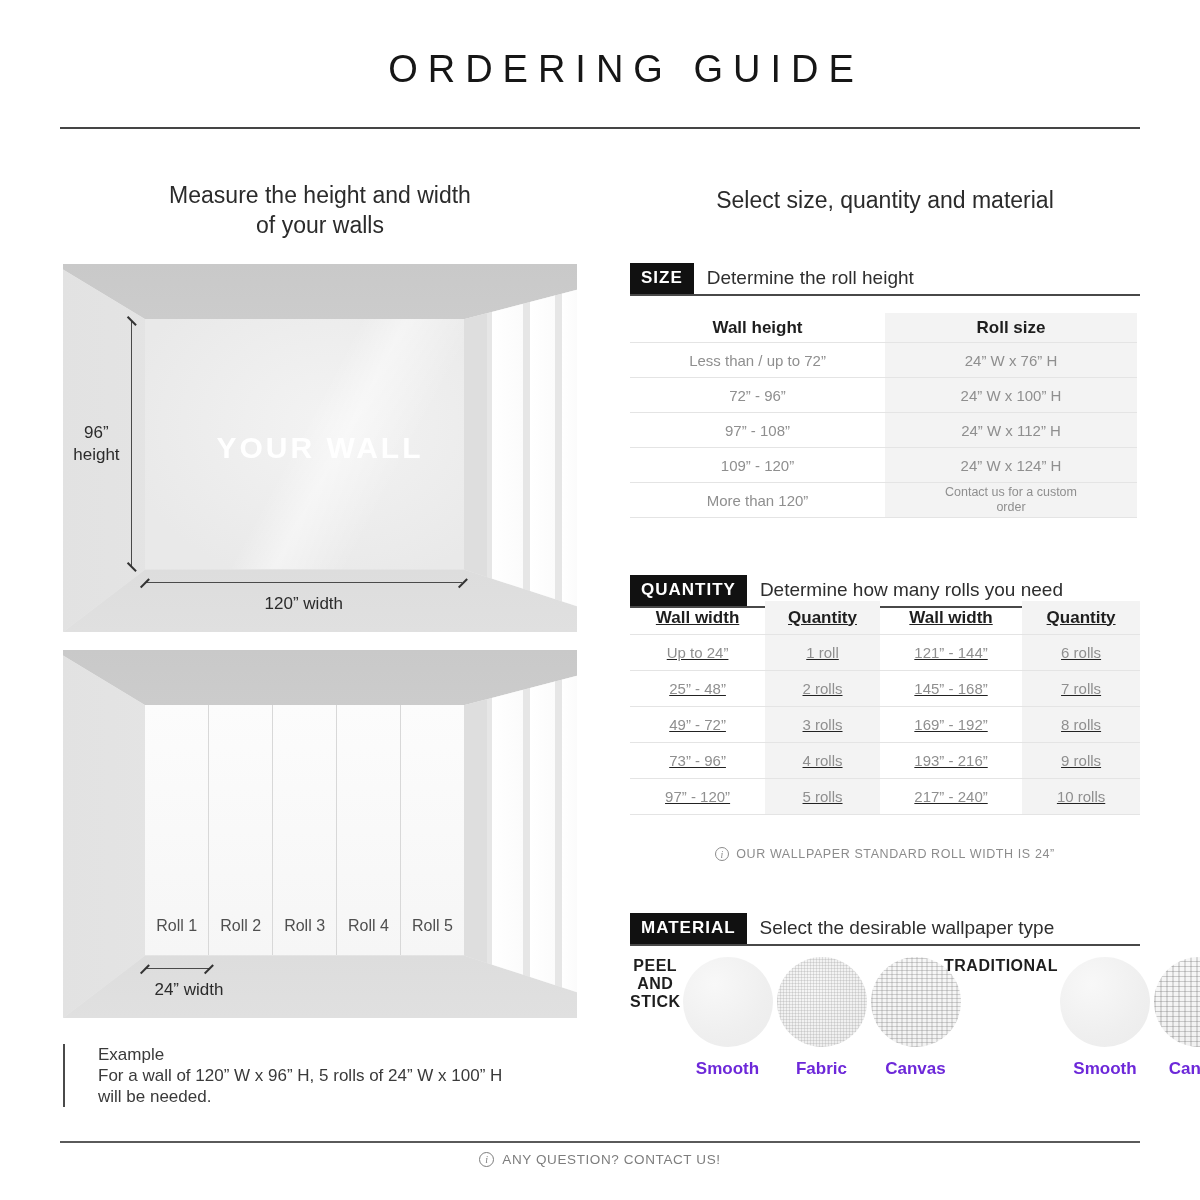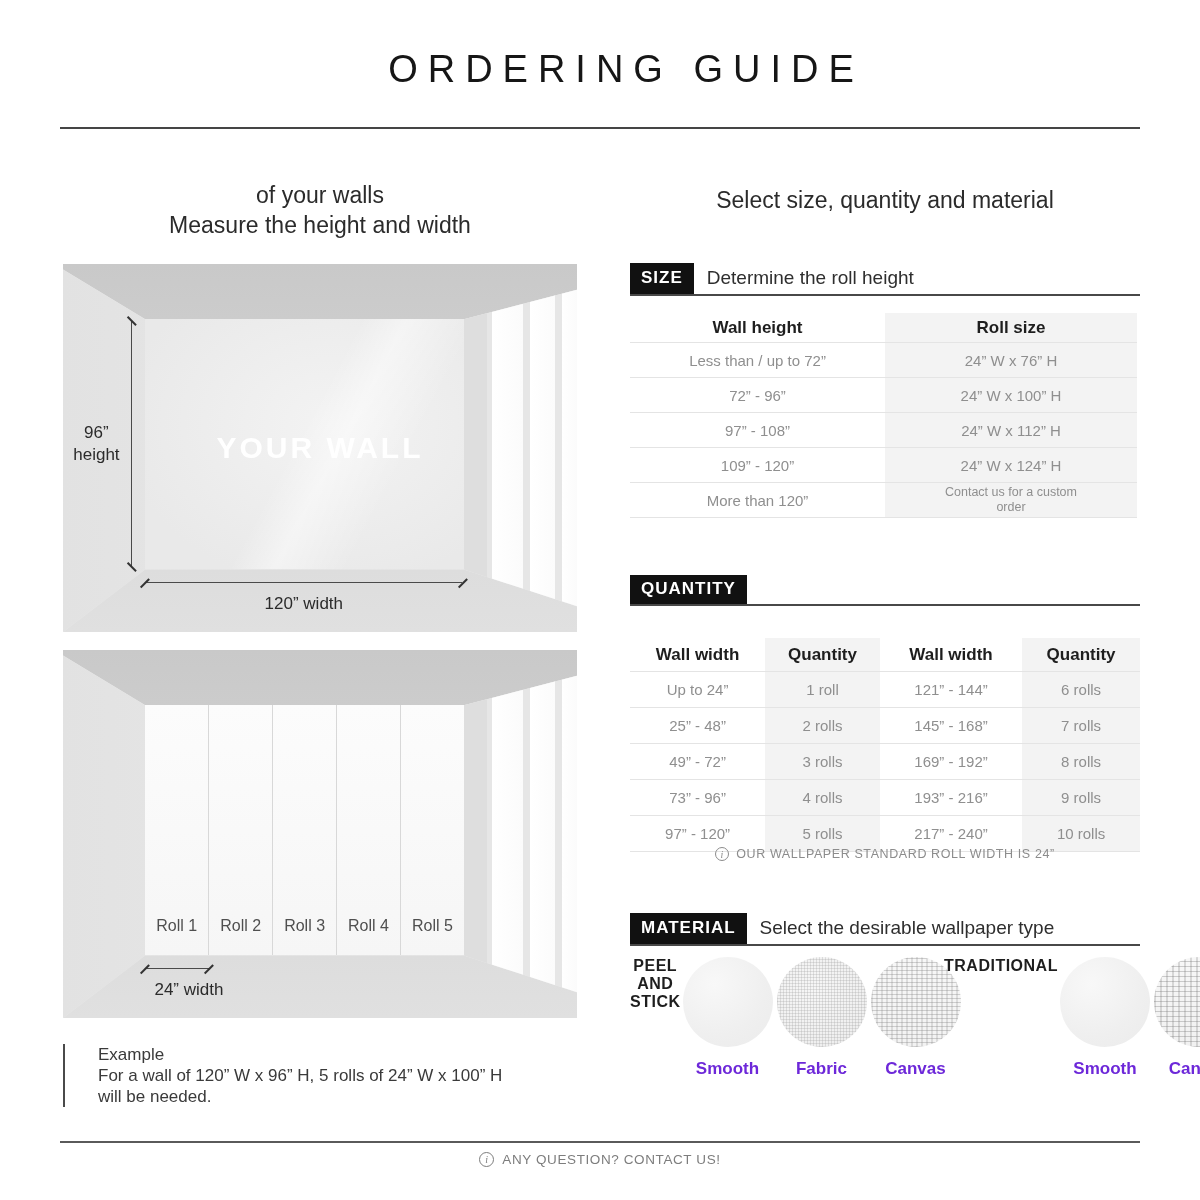--- a/index.html
+++ b/index.html
@@ -90,21 +90,21 @@
   .s-row { display:flex; border-bottom:1px solid #e4e4e4; }
   .s-col1 { width:50.3%; display:flex; align-items:center; justify-content:center; text-align:center; }
   .s-col2 { width:49.7%; display:flex; align-items:center; justify-content:center; text-align:center; background:#f3f3f3; }
   .s-head { height:30px; }
   .s-head .s-col1, .s-head .s-col2 { font-size:17px; font-weight:700; color:#1e1e1e; }
   .s-body { height:35px; }
   .s-body .s-col1, .s-body .s-col2 { font-size:15px; color:#8f8f8f; }
   .s-small { font-size:12.5px !important; line-height:15px; padding:0 55px; }
 
   
-  .qty-table { position:absolute; top:453px; left:0; width:510px; }
+  .qty-table { position:absolute; top:416px; left:0; width:510px;text-decoration:underline; }
   .q-row { display:flex; border-bottom:1px solid #e4e4e4; }
   .q-row.q-head { border-bottom:1px solid #e4e4e4; height:34px; }
   .q-row.q-body { height:36px; }
   .q-cell { display:flex; align-items:center; justify-content:center; text-align:center; }
   .q-c1 { width:26.5%; } .q-c2 { width:22.5%; background:#f3f3f3; }
   .q-c3 { width:27.9%; } .q-c4 { width:23.1%; background:#f3f3f3; }
   .q-head .q-cell { font-size:17px; font-weight:700; color:#1e1e1e; }
   .q-body .q-cell { font-size:15px; color:#8f8f8f; }
 
   .qty-note { position:absolute; top:662px; left:0; width:100%; text-align:center;
@@ -149,22 +149,22 @@
 </head>
 <body>
 
 <div class="page">
 
   <div class="title">ORDERING GUIDE</div>
   <div class="rule-top"></div>
 
   <div class="left-col">
     <div class="col-heading">
+      <div>Measure the height and width</div>
       <div>of your walls</div>
-      <div>Measure the height and width</div>
     </div>
 
     <div class="room room-1">
       <div class="ceiling"></div>
       <div class="wall-left"></div>
       <div class="floor"></div>
       <div class="wall-right">
         <div class="jamb"></div>
         <div class="pane pane-1"></div>
         <div class="pane pane-2"></div>
@@ -250,20 +250,21 @@
         <div class="s-col2">24” W x 124” H</div>
       </div>
       <div class="s-row s-body">
         <div class="s-col1">More than 120”</div>
         <div class="s-col2 s-small">Contact us for a custom order</div>
       </div>
     </div>
 
     <div class="section-head head-quantity">
       <div class="badge">QUANTITY</div>
+      <div class="section-subtitle">Determine how many rolls you need</div>
     </div>
 
     <div class="qty-table">
       <div class="q-row q-head">
         <div class="q-cell q-c1">Wall width</div>
         <div class="q-cell q-c2">Quantity</div>
         <div class="q-cell q-c3">Wall width</div>
         <div class="q-cell q-c4">Quantity</div>
       </div>
       <div class="q-row q-body">

